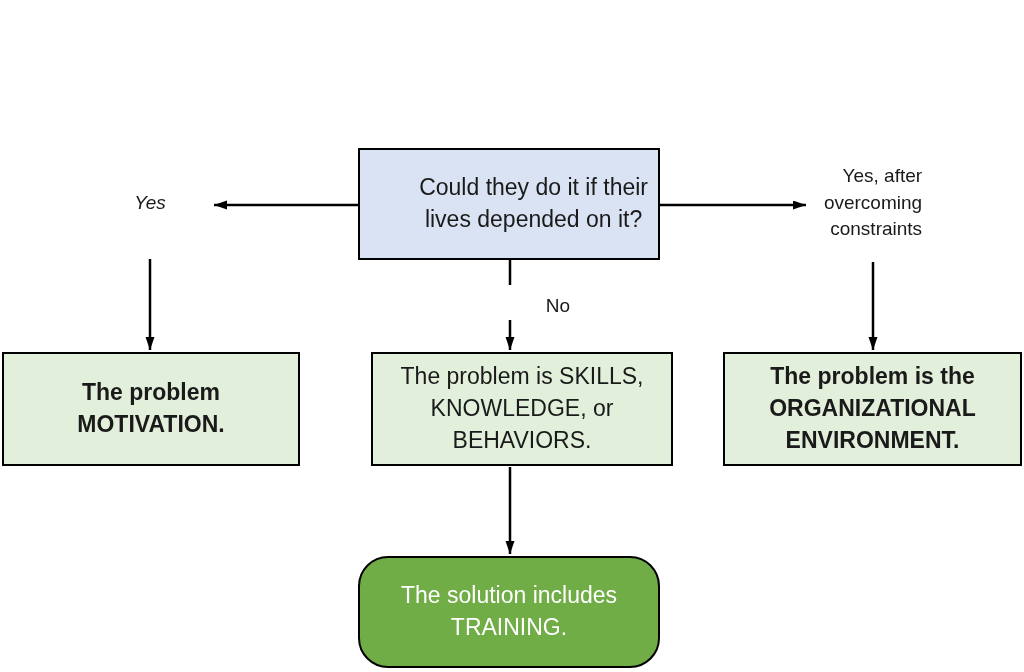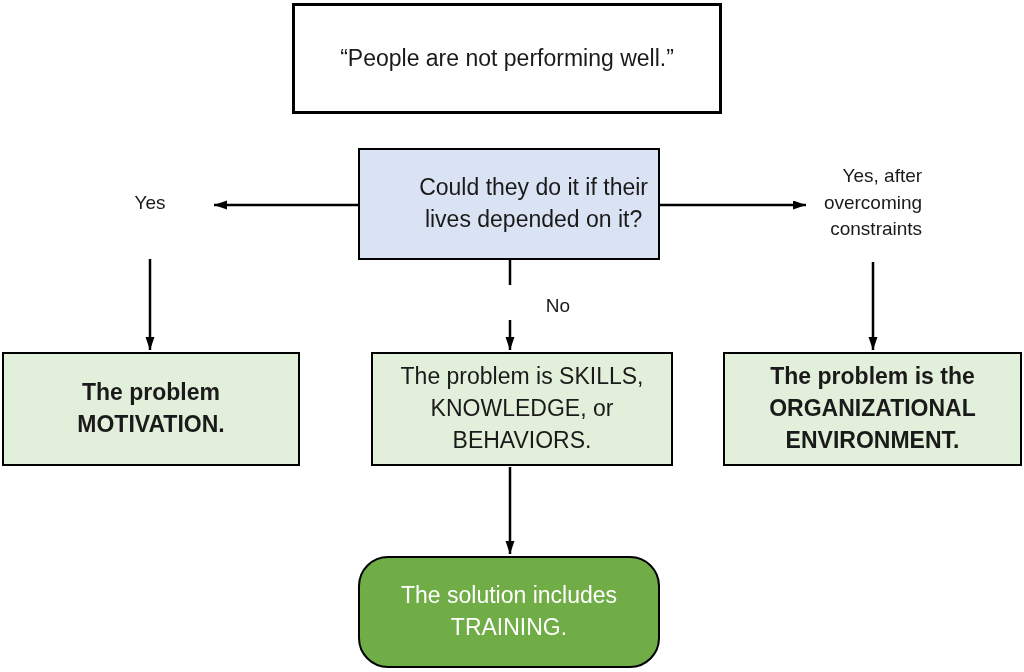--- a/index.html
+++ b/index.html
@@ -54,21 +54,21 @@
   }
   .edge-label{
     position:absolute;
     font-size:19px;
     line-height:1.4;
     text-align:right;
     white-space:pre-line;
     color:#1a1a1a;
     transform:translate(-50%,-50%);
   }
-  .edge-label.yes{left:150px;top:203px;}
+  .edge-label.yes{left:150px;top:203px;font-style:italic;}
   .edge-label.no{left:510px;top:306px;margin-left:48px;}
   .edge-label.yes-after{left:873px;top:203px;}
   svg.connectors{
     position:absolute;left:0;top:0;width:1024px;height:672px;
     color:var(--line);
     pointer-events:none;
   }
   svg.connectors line{stroke:currentColor;stroke-width:2.5;}
   svg.connectors .head{fill:currentColor;}
 </style>
@@ -89,23 +89,20 @@
 
     <line x1="510" y1="259" x2="510" y2="285"></line>
     <line x1="510" y1="320" x2="510" y2="350" marker-end="url(#ah)"></line>
 
     <line x1="660" y1="205" x2="806" y2="205" marker-end="url(#ah)"></line>
     <line x1="873" y1="262" x2="873" y2="350" marker-end="url(#ah)"></line>
 
     <line x1="510" y1="467" x2="510" y2="554" marker-end="url(#ah)"></line>
   </svg>
 
-  <div class="box statement">
-    <span>“People are not performing well.”</span>
-  </div>
 
   <div class="box question">
     <span>Could they do it if their
 lives depended on it?</span>
   </div>
 
   <div class="edge-label yes">Yes</div>
   <div class="edge-label no">No</div>
   <div class="edge-label yes-after">Yes, after
 overcoming

